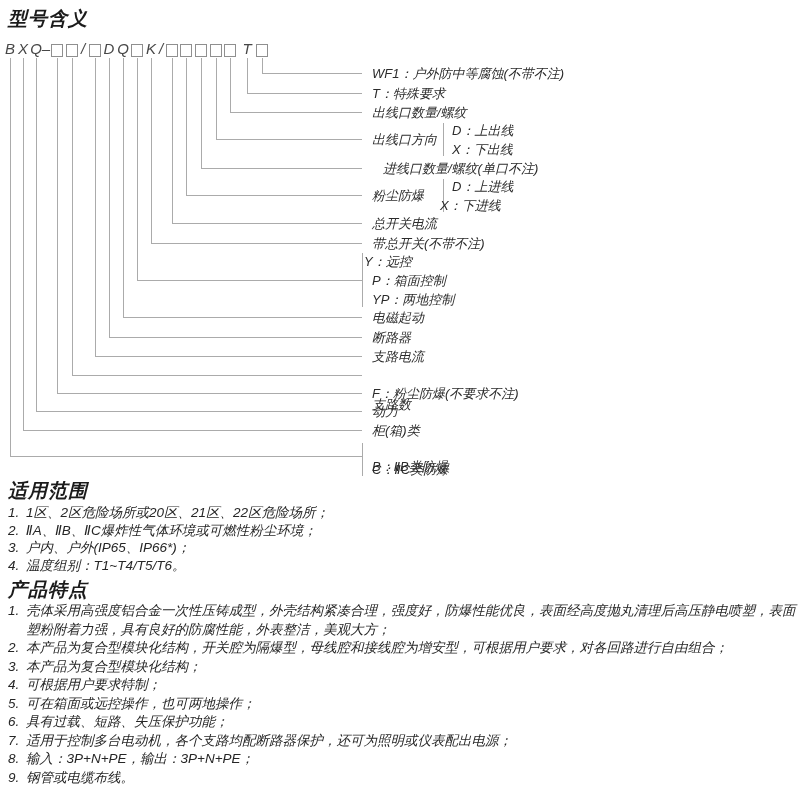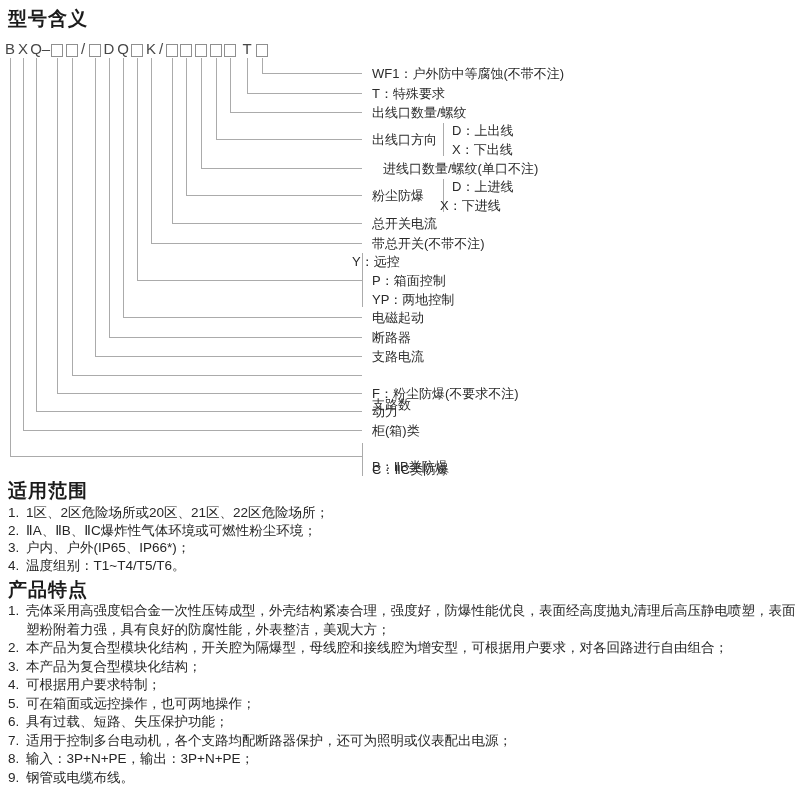--- a/index.html
+++ b/index.html
@@ -1,19 +1,20 @@
 <!DOCTYPE html>
 <html><head>
 <meta charset="utf-8">
 <style>
   html,body{margin:0;padding:0;background:#ffffff;}
   .page{
     position:relative;width:800px;height:792px;background:#fff;overflow:hidden;
     font-family:"Liberation Sans","DejaVu Sans",sans-serif;
     color:var(--text,#262626);
+    font-style:italic;
   }
   .sec-title{
     position:absolute;left:8px;margin:0;
     font-size:19px;font-weight:bold;color:#1b1b1b;letter-spacing:1px;
     line-height:20px;white-space:nowrap;
   }
   
   .code-char{
     position:absolute;top:40px;transform:translateX(-50%);
     font-size:15px;line-height:17px;color:var(--code,#474747);
@@ -92,21 +93,21 @@
       <div class="dlabel" style="left: 440px; top: 204.5px;">X：下进线</div>
       <div class="ln" style="left: 172px; top: 58px; width: 1px; height: 166px;"></div>
       <div class="ln" style="left: 172px; top: 223px; width: 190px; height: 1px;"></div>
       <div class="dlabel" style="left: 372px; top: 223px;">总开关电流</div>
       <div class="ln" style="left: 151px; top: 58px; width: 1px; height: 186px;"></div>
       <div class="ln" style="left: 151px; top: 243px; width: 211px; height: 1px;"></div>
       <div class="dlabel" style="left: 372px; top: 243px;">带总开关(不带不注)</div>
       <div class="ln" style="left: 137px; top: 58px; width: 1px; height: 223px;"></div>
       <div class="ln" style="left: 137px; top: 280px; width: 225px; height: 1px;"></div>
       <div class="ln" style="left: 362px; top: 253px; width: 1px; height: 54px;"></div>
-      <div class="dlabel" style="left: 352px; top: 261px;">Y：远控</div>
+      <div class="dlabel" style="left: 364px; top: 261px;">Y：远控</div>
       <div class="dlabel" style="left: 372px; top: 280px;">P：箱面控制</div>
       <div class="dlabel" style="left: 372px; top: 299px;">YP：两地控制</div>
       <div class="ln" style="left: 123px; top: 58px; width: 1px; height: 260px;"></div>
       <div class="ln" style="left: 123px; top: 317px; width: 239px; height: 1px;"></div>
       <div class="dlabel" style="left: 372px; top: 317px;">电磁起动</div>
       <div class="ln" style="left: 109px; top: 58px; width: 1px; height: 280px;"></div>
       <div class="ln" style="left: 109px; top: 337px; width: 253px; height: 1px;"></div>
       <div class="dlabel" style="left: 372px; top: 337px;">断路器</div>
       <div class="ln" style="left: 95px; top: 58px; width: 1px; height: 299px;"></div>
       <div class="ln" style="left: 95px; top: 356px; width: 267px; height: 1px;"></div>

